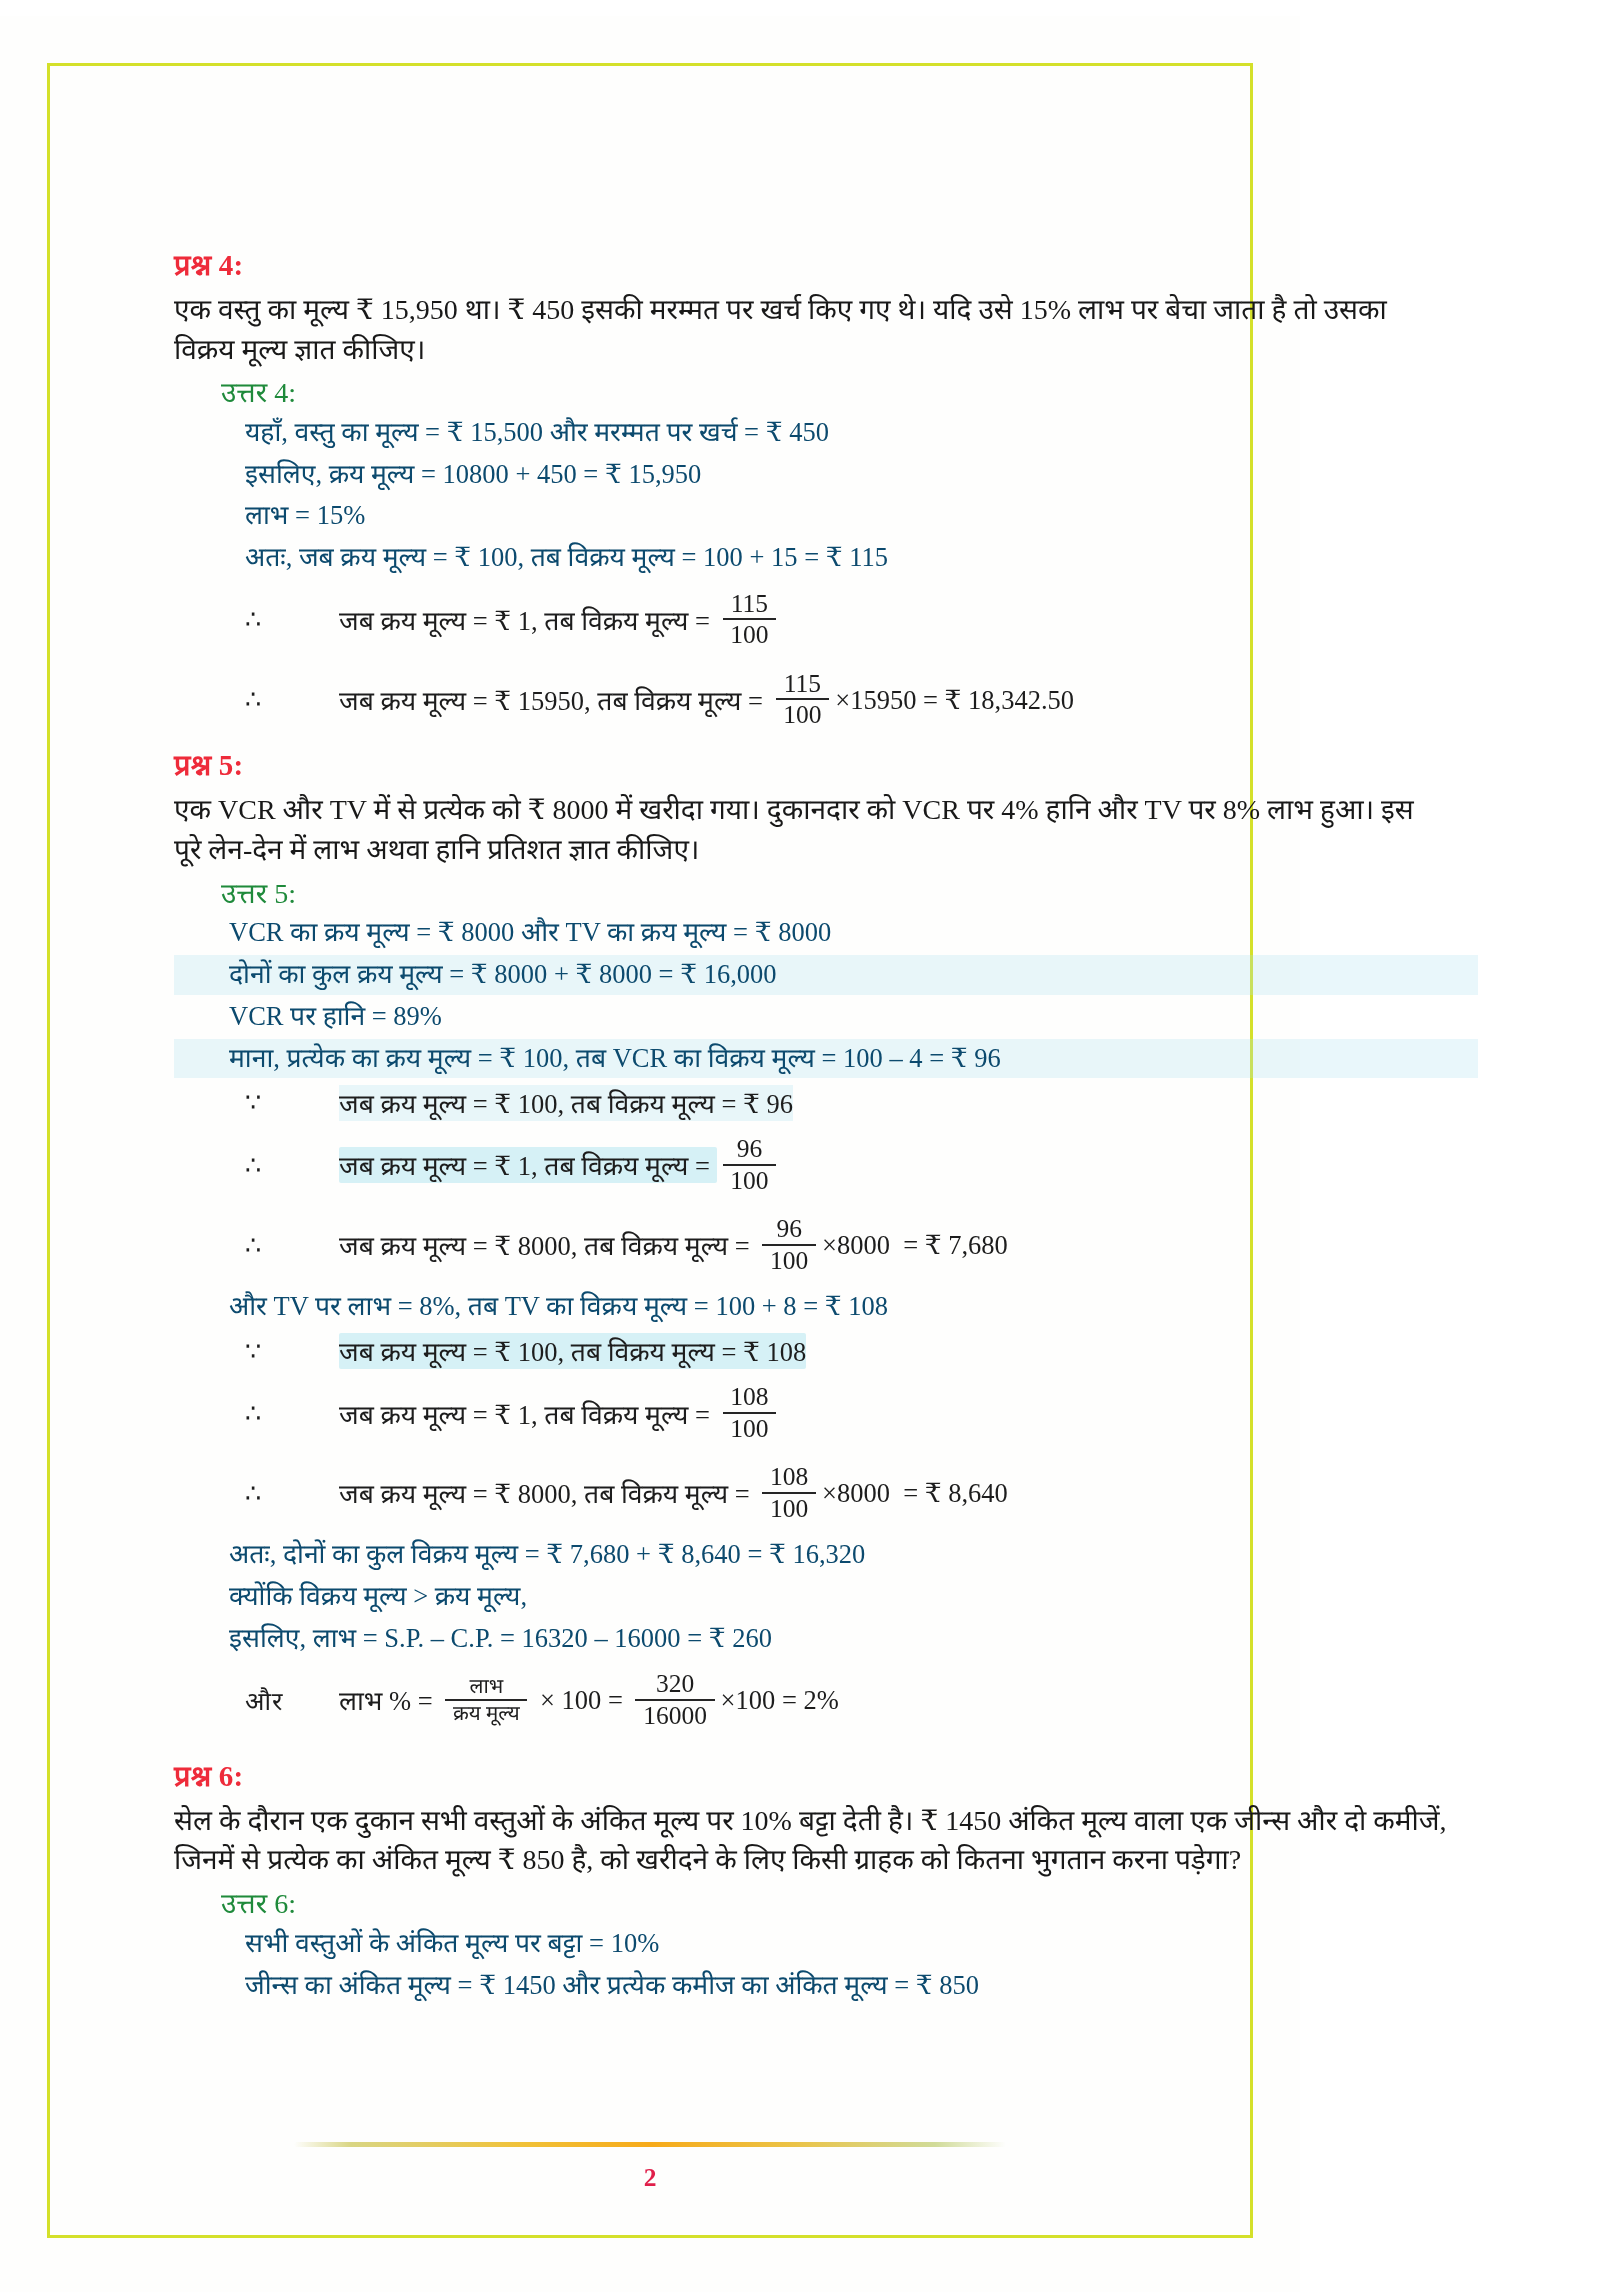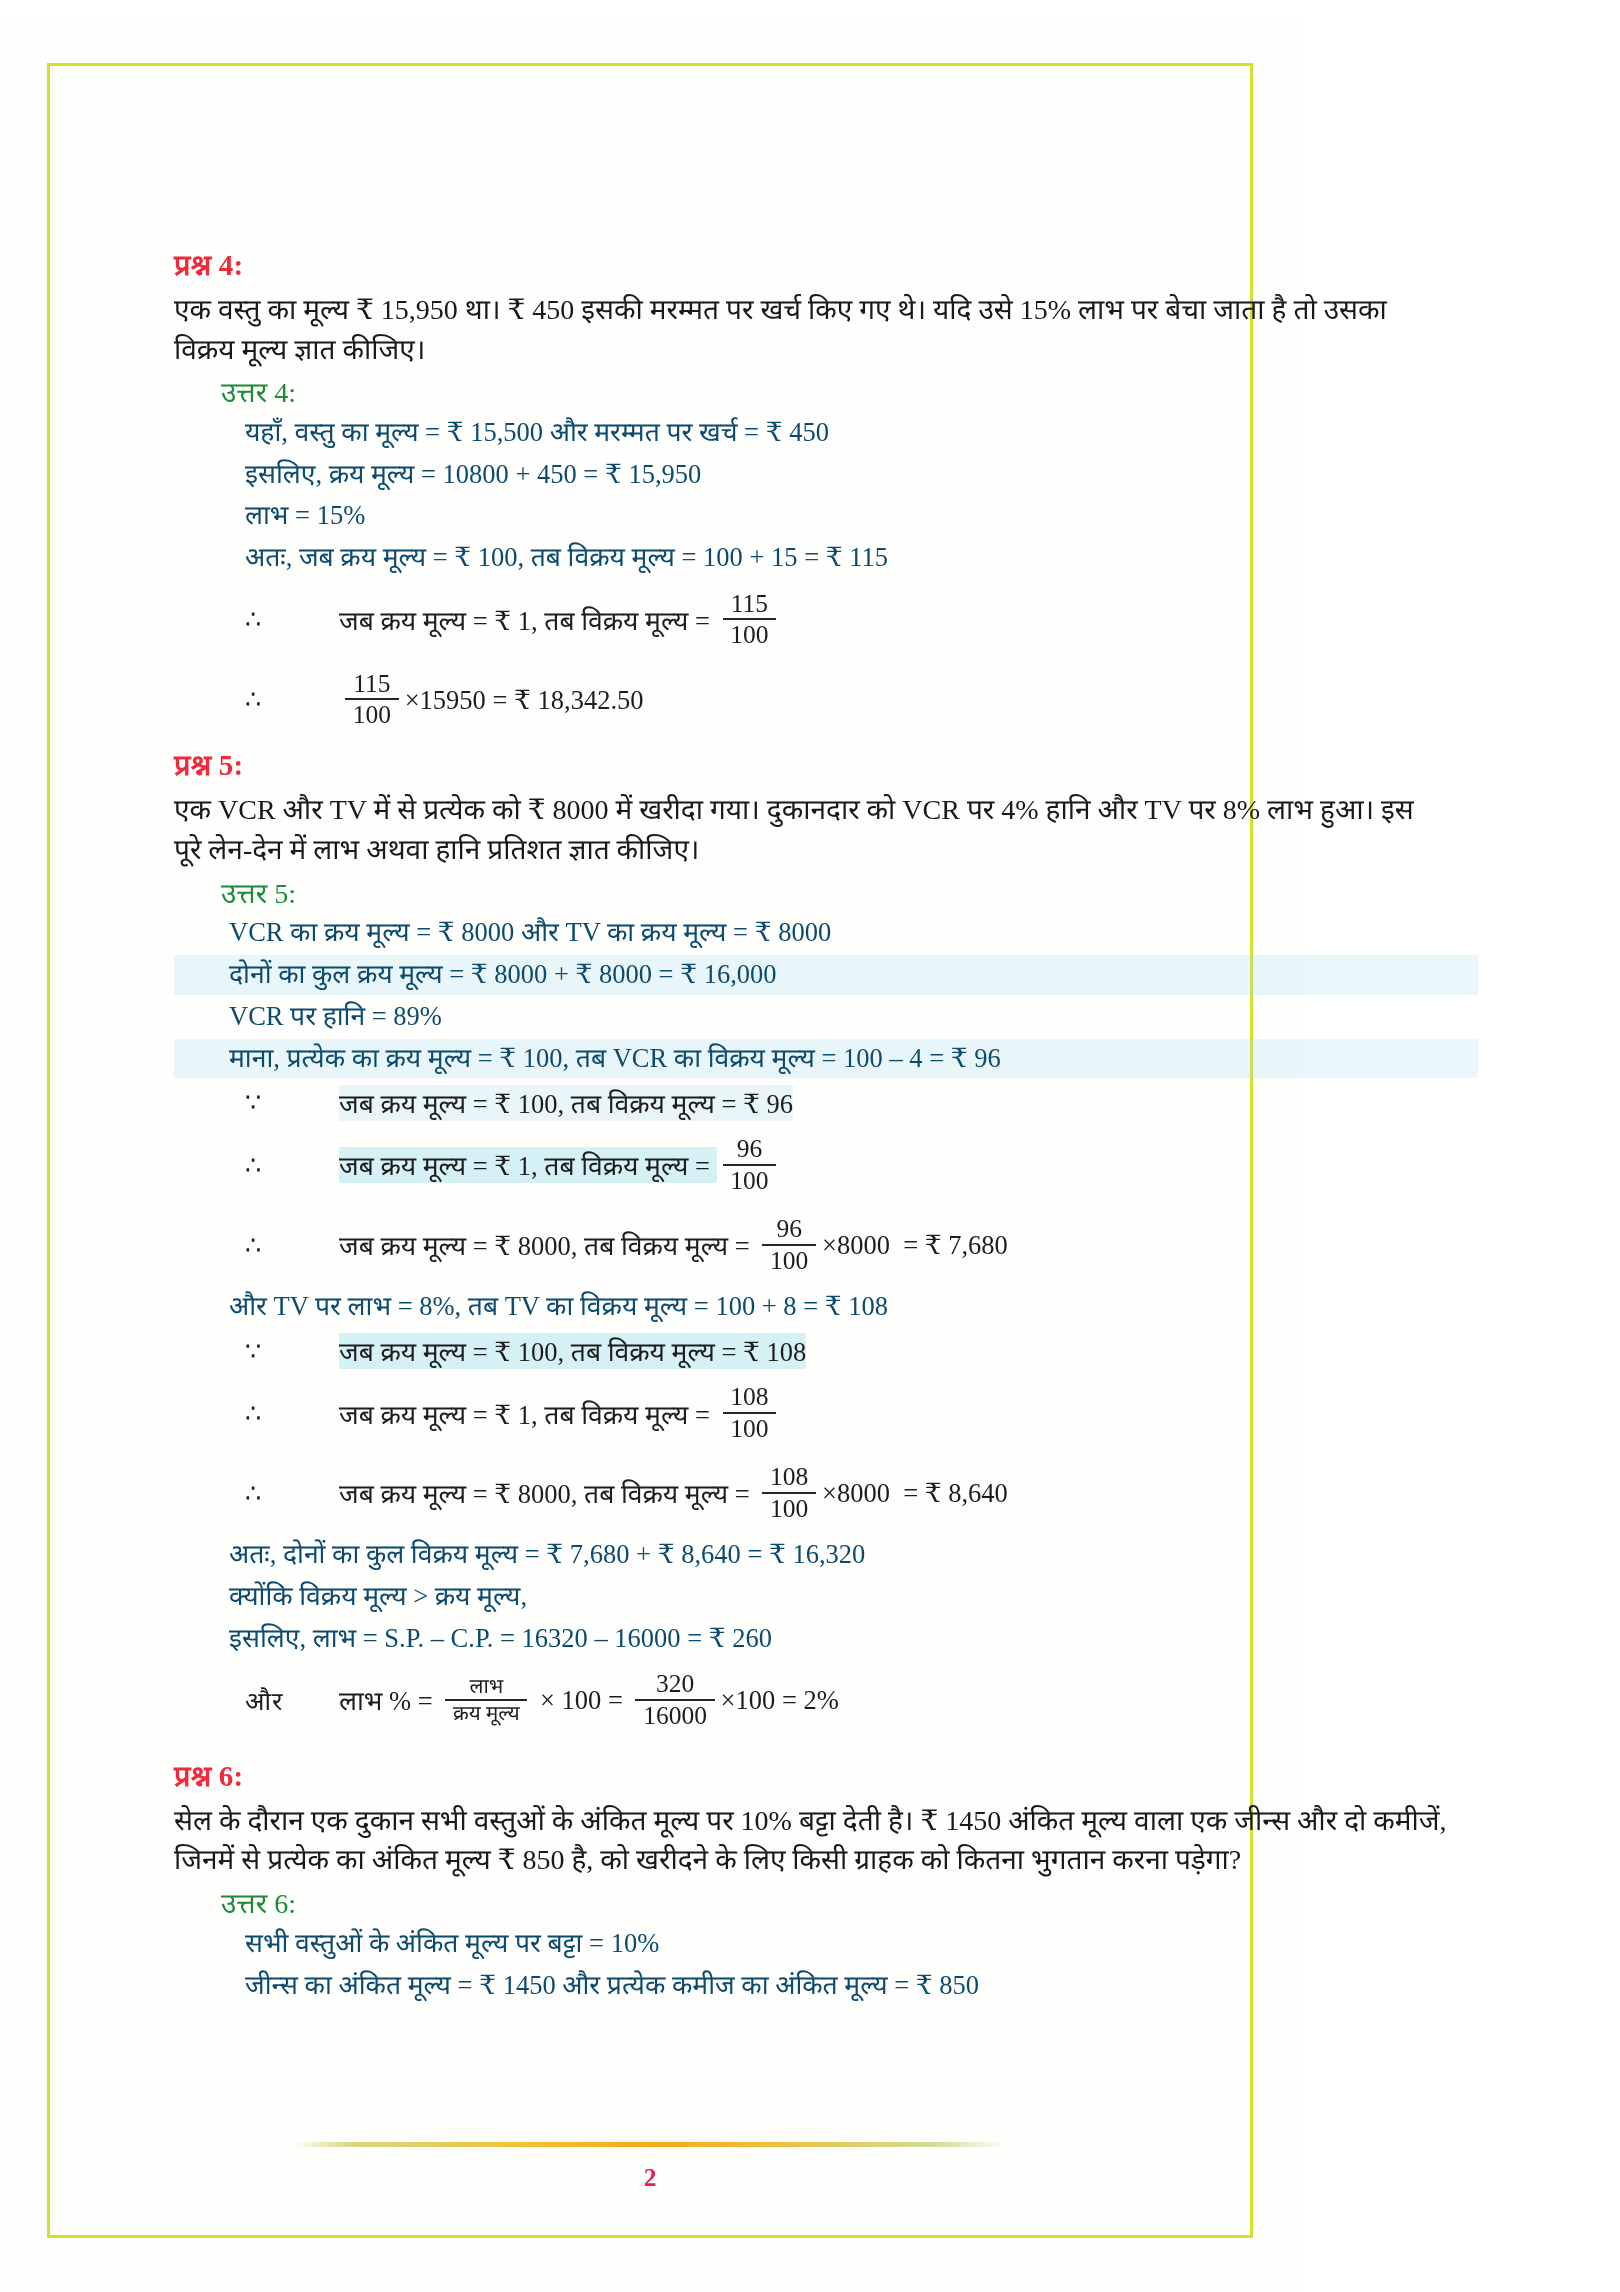--- a/index.html
+++ b/index.html
@@ -178,20 +178,21 @@
         <span class="deriv-txt">जब क्रय मूल्य = ₹ 1, तब विक्रय मूल्य = </span>
         <span class="frac">
           <span class="num">115</span>
           <span class="den">100</span>
         </span>
         <span class="tail"></span>
       </div>
 
       <div class="deriv tall">
         <span class="sym">∴</span>
+        <span class="deriv-txt">जब क्रय मूल्य = ₹ 15950, तब विक्रय मूल्य = </span>
         <span class="frac">
           <span class="num">115</span>
           <span class="den">100</span>
         </span>
         <span class="tail">×15950 = ₹ 18,342.50</span>
       </div>
     </div>
 
     <div class="spacer-sm"></div>
 

